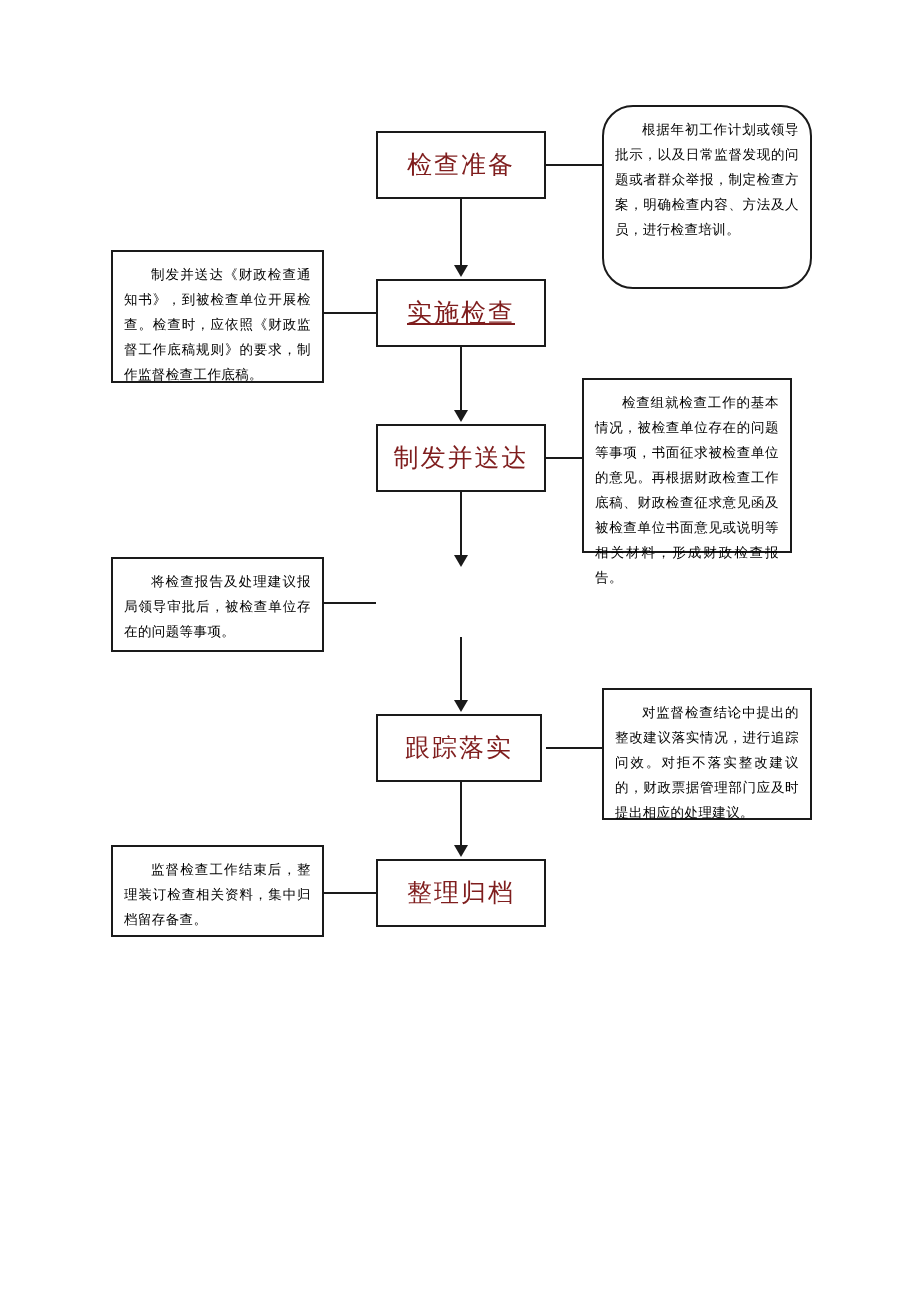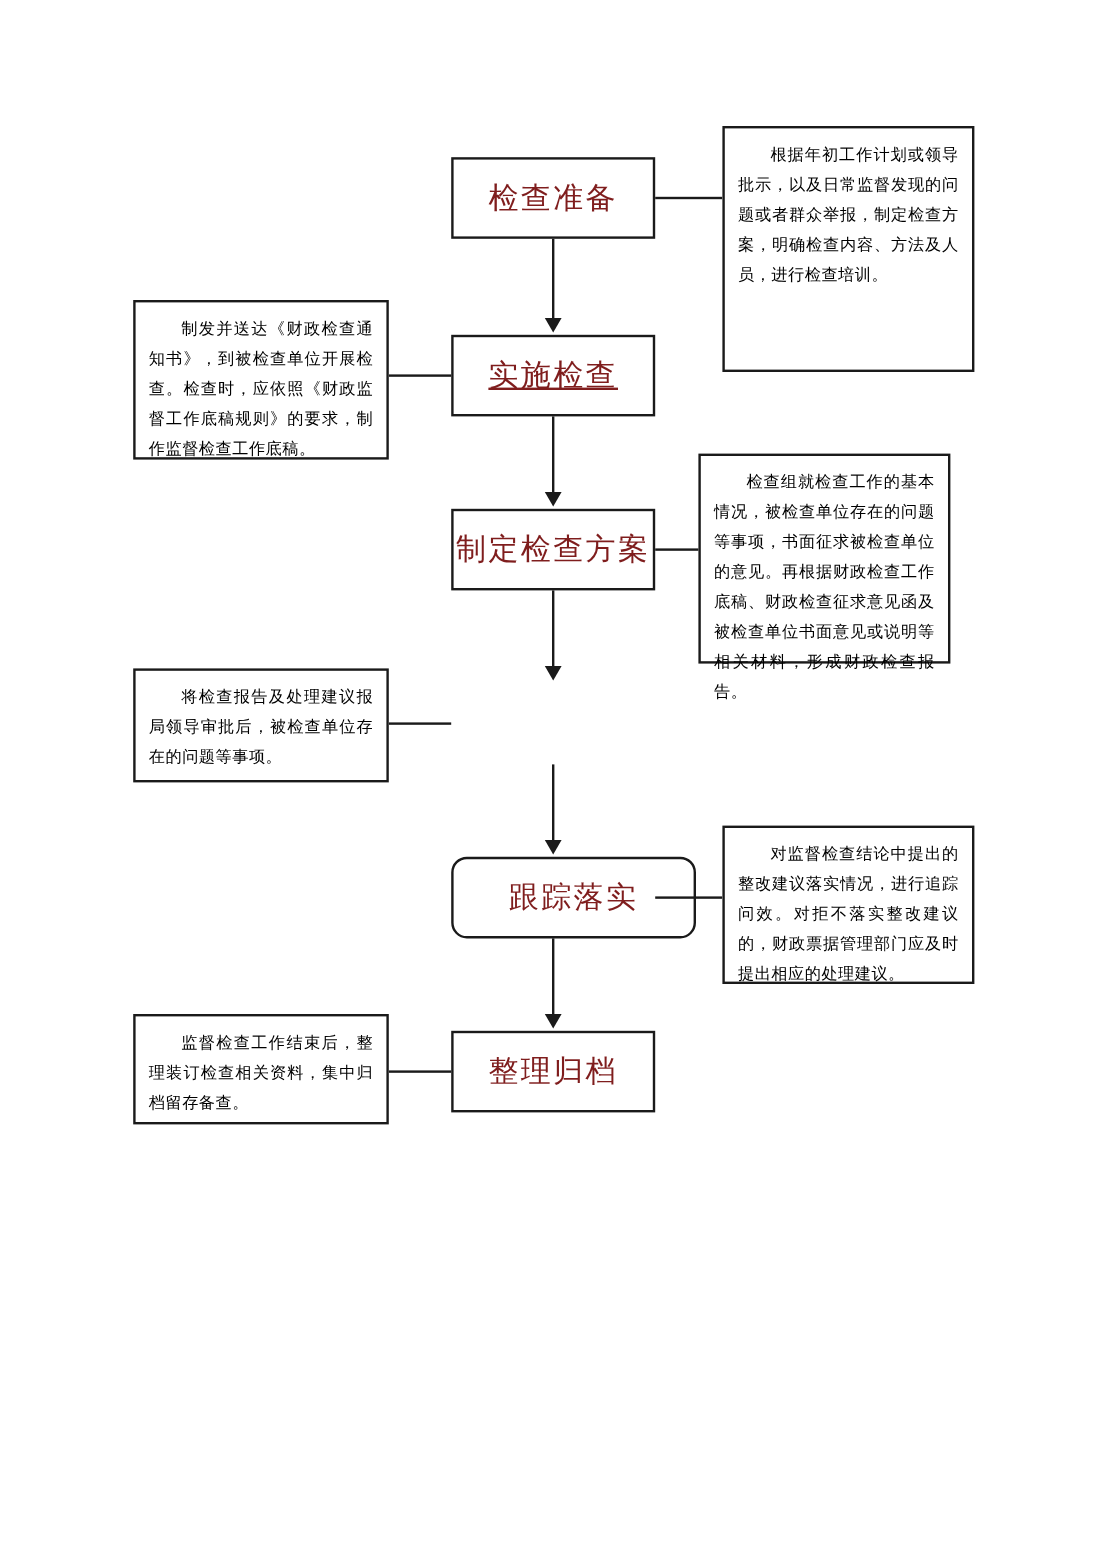--- a/index.html
+++ b/index.html
@@ -75,24 +75,24 @@
 </style>
 </head>
 <body>
 
 <div id="page">
 
   <div class="node" style="left:376px; top:131px; width:170px; height:68px;">检查准备</div>
 
   <div class="node" style="left:376px; top:279px; width:170px; height:68px;text-decoration:underline;">实施检查</div>
 
-  <div class="node" style="left:376px; top:424px; width:170px; height:68px;">制定检查方案</div>
+  <div class="node" style="left:376px; top:424px; width:170px; height:68px;">制发并送达</div>
 
 
-  <div class="node" style="left:376px; top:714px; width:204px; height:68px;border-radius:13px;">跟踪落实</div>
+  <div class="node" style="left:376px; top:714px; width:166px; height:68px;">跟踪落实</div>
 
   <div class="node" style="left:376px; top:859px; width:170px; height:68px;">整理归档</div>
 
   <div class="conn-v" style="left:460px; top:199px; height:68px;"></div>
   <div class="arrowhead" style="left:454px; top:265px;"></div>
 
   <div class="conn-v" style="left:460px; top:347px; height:65px;"></div>
   <div class="arrowhead" style="left:454px; top:410px;"></div>
 
   <div class="conn-v" style="left:460px; top:492px; height:65px;"></div>
@@ -109,21 +109,21 @@
   <div class="conn-h" style="left:324px; top:312px; width:52px;"></div>
 
   <div class="conn-h" style="left:546px; top:457px; width:56px;"></div>
 
   <div class="conn-h" style="left:324px; top:602px; width:52px;"></div>
 
   <div class="conn-h" style="left:546px; top:747px; width:56px;"></div>
 
   <div class="conn-h" style="left:324px; top:892px; width:52px;"></div>
 
-  <div class="note" style="left:602px; top:105px; width:210px; height:205px;">
+  <div class="note" style="left:602px; top:105px; width:210px; height:184px;border-radius:31px;">
     <p class="para">根据年初工作计划或领导批示，以及日常监督发现的问题或者群众举报，制定检查方案，明确检查内容、方法及人员，进行检查培训。</p>
   </div>
 
   <div class="note" style="left:111px; top:250px; width:213px; height:133px;">
     <p class="para">制发并送达《财政检查通知书》，到被检查单位开展检查。检查时，应依照《财政监督工作底稿规则》的要求，制作监督检查工作底稿。</p>
   </div>
 
   <div class="note" style="left:582px; top:378px; width:210px; height:175px;">
     <p class="para">检查组就检查工作的基本情况，被检查单位存在的问题等事项，书面征求被检查单位的意见。再根据财政检查工作底稿、财政检查征求意见函及被检查单位书面意见或说明等相关材料，形成财政检查报告。</p>
   </div>

